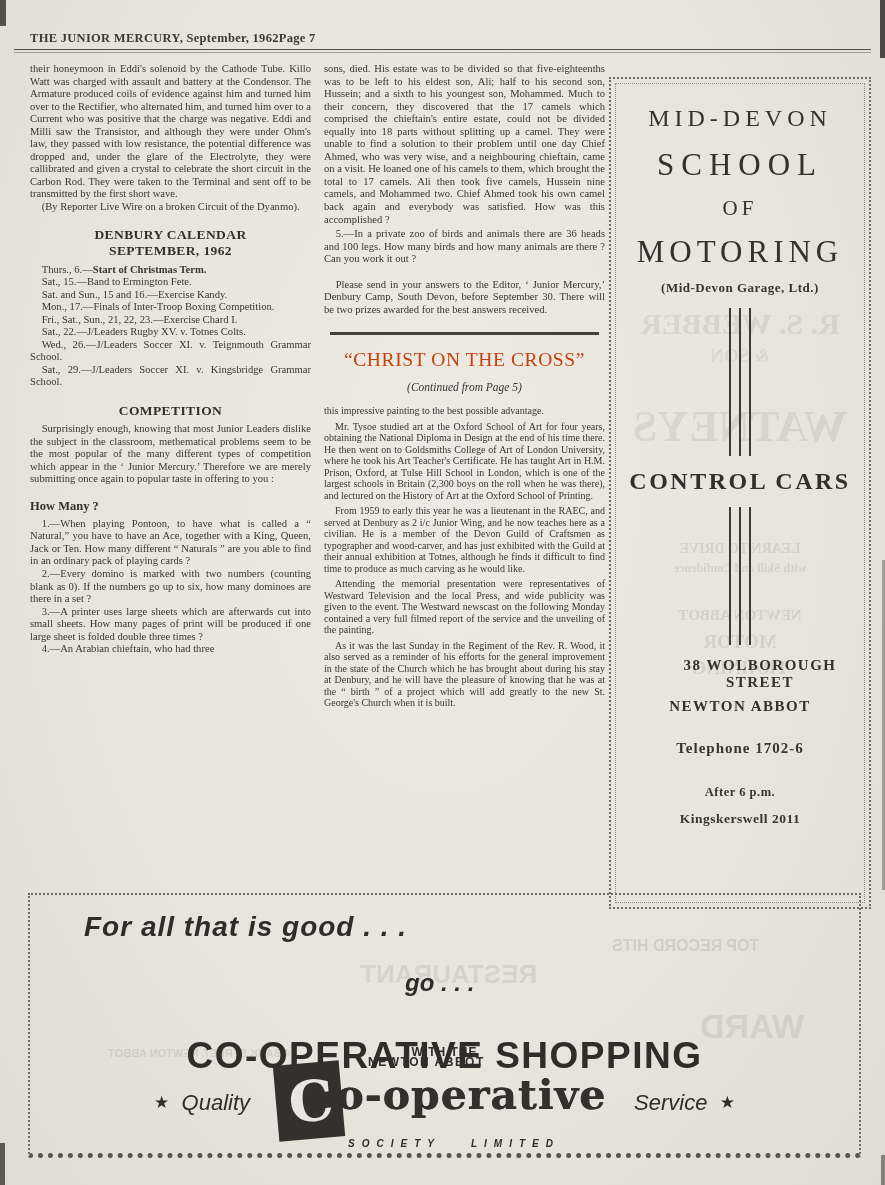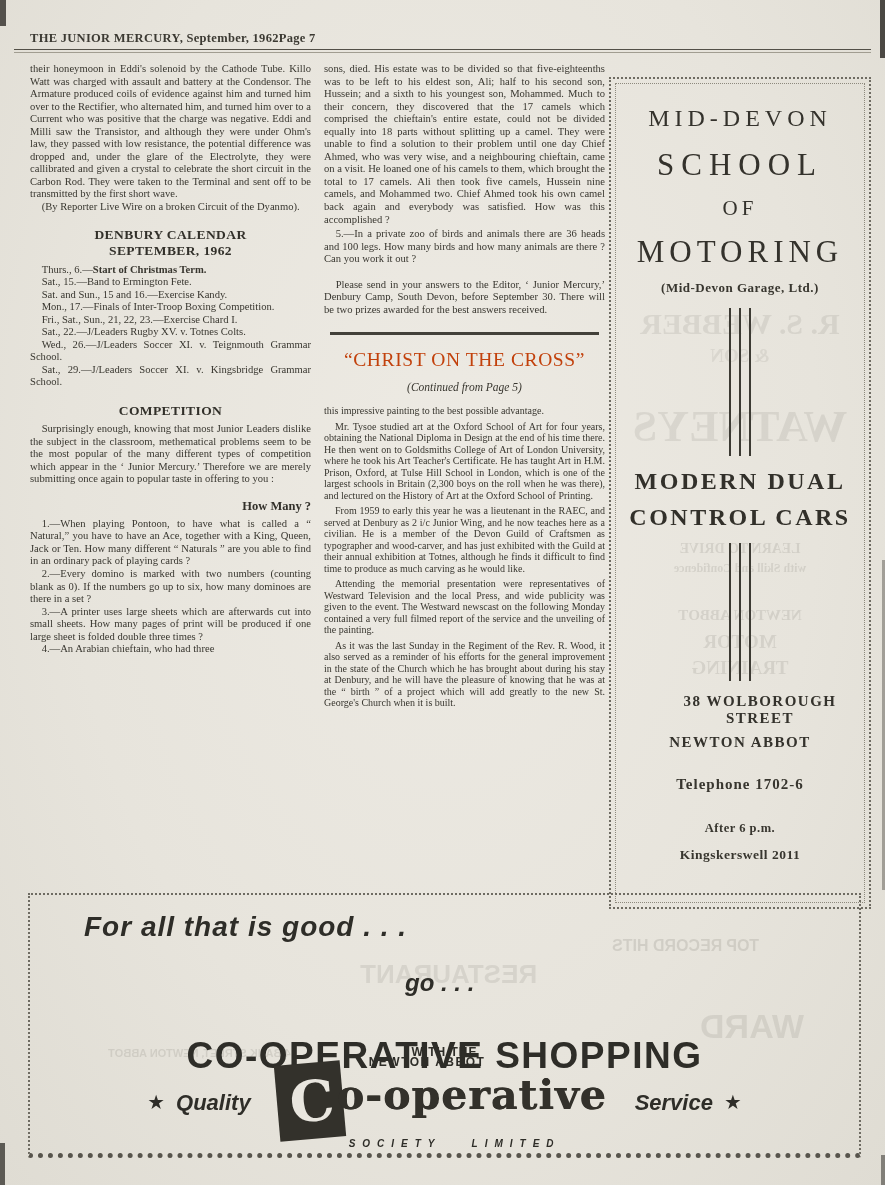--- a/index.html
+++ b/index.html
@@ -19,21 +19,21 @@
   .rule-light { border-top:1px solid #a19d91; margin:2px 14px 0 14px; }
 
   
   .content { display:flex; padding:10px 14px 0 30px; height:860px; }
   .col { width:281px; }
   .col + .col { margin-left:13px; }
   .bodytext { font-size:10.6px; line-height:12.55px; text-align:justify; }
   .indent { text-indent:1.1em; }
   .smalltext { font-size:10px; line-height:11.5px; text-align:justify; }
   h3.centerhead { text-align:center; font-size:13.5px; letter-spacing:.4px; color:#32302a; }
-  h4.centerhead { text-align:right; font-size:12.5px; color:#32302a; }
+  h4.centerhead { text-align:left; font-size:12.5px; color:#32302a; }
   .cal-head1 { margin-top:13px; }
   .cal-head2 { margin-bottom:5px; }
   .comp-head { margin:14px 0 4px 0; }
   .howmany-head { margin:13px 0 4px 0; }
   .thick-rule { height:3px; background:#43413a; margin:16px 6px 14px 6px; }
   .article-headline { text-align:center; font-size:19.5px; font-weight:normal; letter-spacing:.6px;
     color:#c2410c; margin:2px 0 10px 0; }
   .continued { text-align:center; font-style:italic; font-size:11.5px; margin-bottom:12px; }
 
   
@@ -62,21 +62,21 @@
   .bottom-ad { position:absolute; left:28px; right:24px; top:893px; height:265px;
     border:2px dotted #6e6b62; border-bottom:5px dotted #57544c; overflow:hidden;
     font-family:"Liberation Sans", sans-serif; color:#2e2d28; }
   .tagline1 { position:absolute; left:54px; top:16px; font-size:28px; font-style:italic; font-weight:bold; letter-spacing:1px; }
   .tagline2 { position:absolute; left:375px; top:74px; font-size:24px; font-style:italic; font-weight:bold; }
   .coop-headline { position:absolute; left:0; right:0; top:104px; text-align:center;
     font-size:37px; font-weight:bold; letter-spacing:1.5px;margin-top:36px; }
   .with-the { position:absolute; left:0; right:0; top:150px; text-align:center; font-size:12px; font-weight:bold; letter-spacing:1px; }
   .coop-row { position:absolute; left:0; right:0; top:158px; height:100px;
     display:flex; justify-content:center; align-items:center; gap:26px; }
-  .qs { font-size:22px; font-style:italic; font-weight:bold; white-space:nowrap;text-align:center; }
+  .qs { font-size:22px; font-style:italic; font-weight:normal; white-space:nowrap;text-align:center; }
   .star { font-style:normal; font-size:17px; position:relative; top:-2px; }
   .coop-logo { position:relative; width:332px; height:96px; }
   .coop-na { position:absolute; left:92px; top:0; font-size:12px; font-weight:bold; letter-spacing:1.5px; }
   .coop-cbox { position:absolute; left:0; top:8px; width:66px; height:76px; background:#33312b;
     transform:rotate(-5deg); display:flex; align-items:center; justify-content:center; }
   .coop-cbox span { color:#e9e6df; font-family:"DejaVu Serif", serif; font-size:56px; font-weight:bold; line-height:1; position:relative; left:2px; }
   .coop-word { position:absolute; left:60px; top:16px; font-family:"DejaVu Serif", serif;
     font-size:41px; font-weight:bold; letter-spacing:1px; color:#33312b; white-space:nowrap;
     text-shadow:.6px 0 #33312b; }
   .coop-soc { position:absolute; left:72px; bottom:2px; font-size:10px; font-weight:bold; font-style:italic;
@@ -161,21 +161,20 @@
         <div class="mdl3">OF</div>
         <div class="mdl4">MOTORING</div>
         <div class="mdsub">(Mid-Devon Garage, Ltd.)</div>
 
         <div class="triple-lines tl-a">
             <i></i>
             <i></i>
             <i></i>
           </div>
 
-        <div class="mdmid">MODERN DUAL</div>
         <div class="mdmid">CONTROL CARS</div>
 
         <div class="triple-lines tl-b">
             <i></i>
             <i></i>
             <i></i>
           </div>
 
         <div class="mdaddr">38 WOLBOROUGH STREET</div>
         <div class="mdaddr2">NEWTON ABBOT</div>

